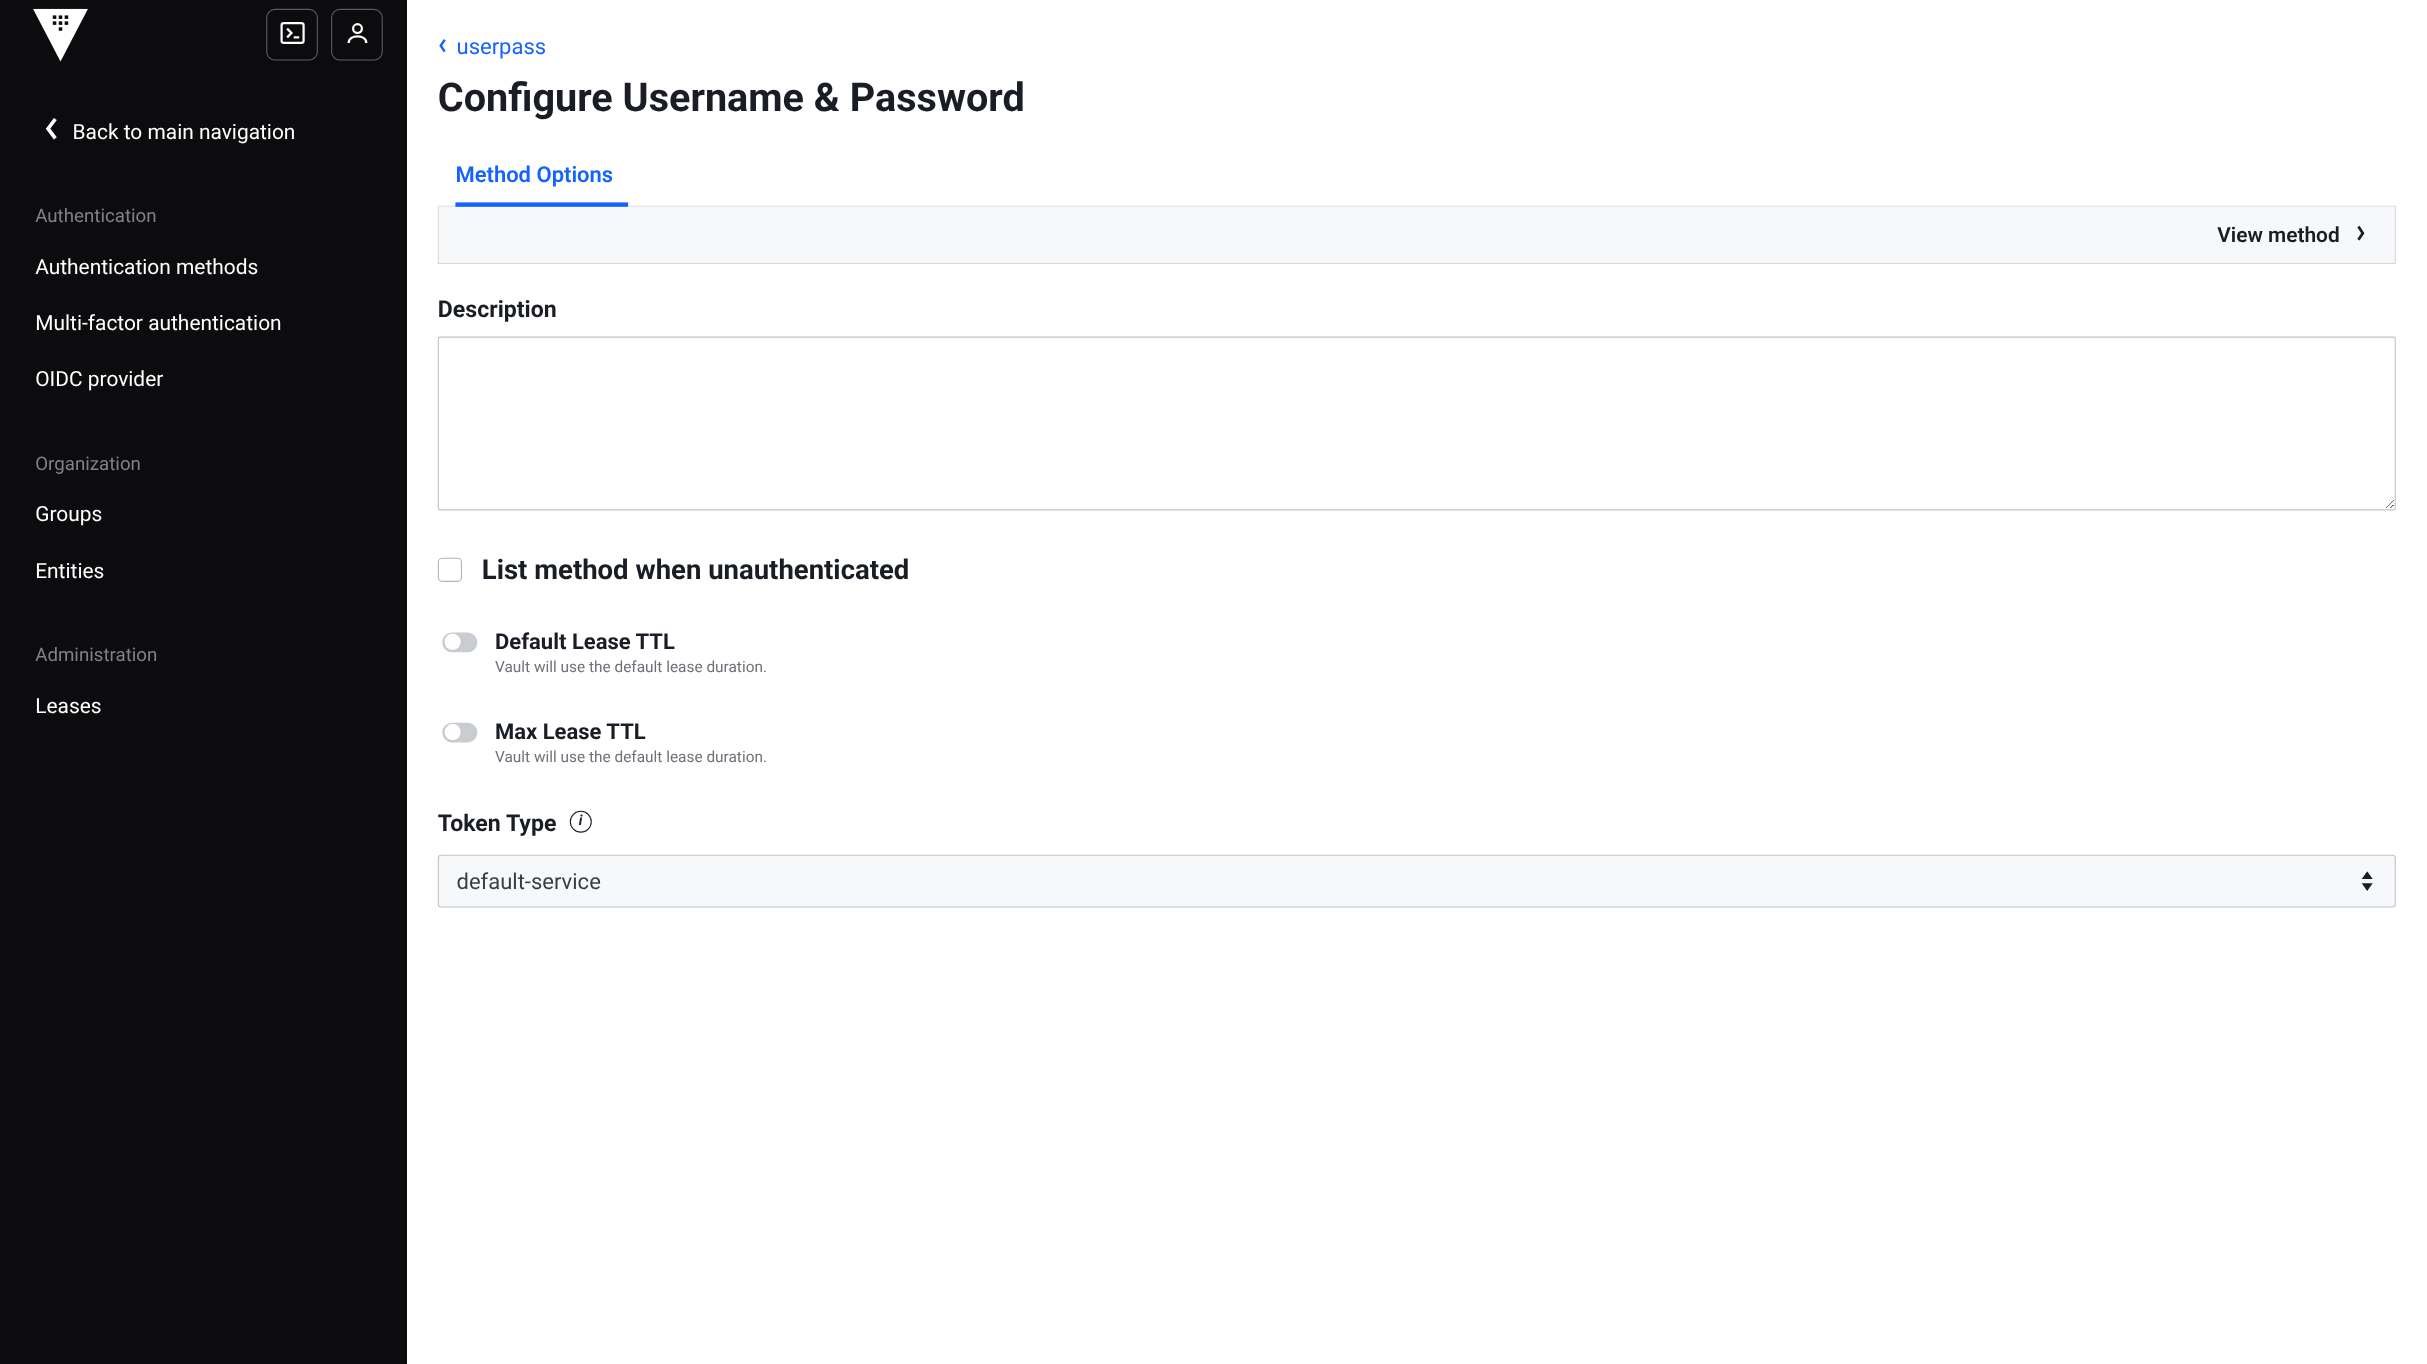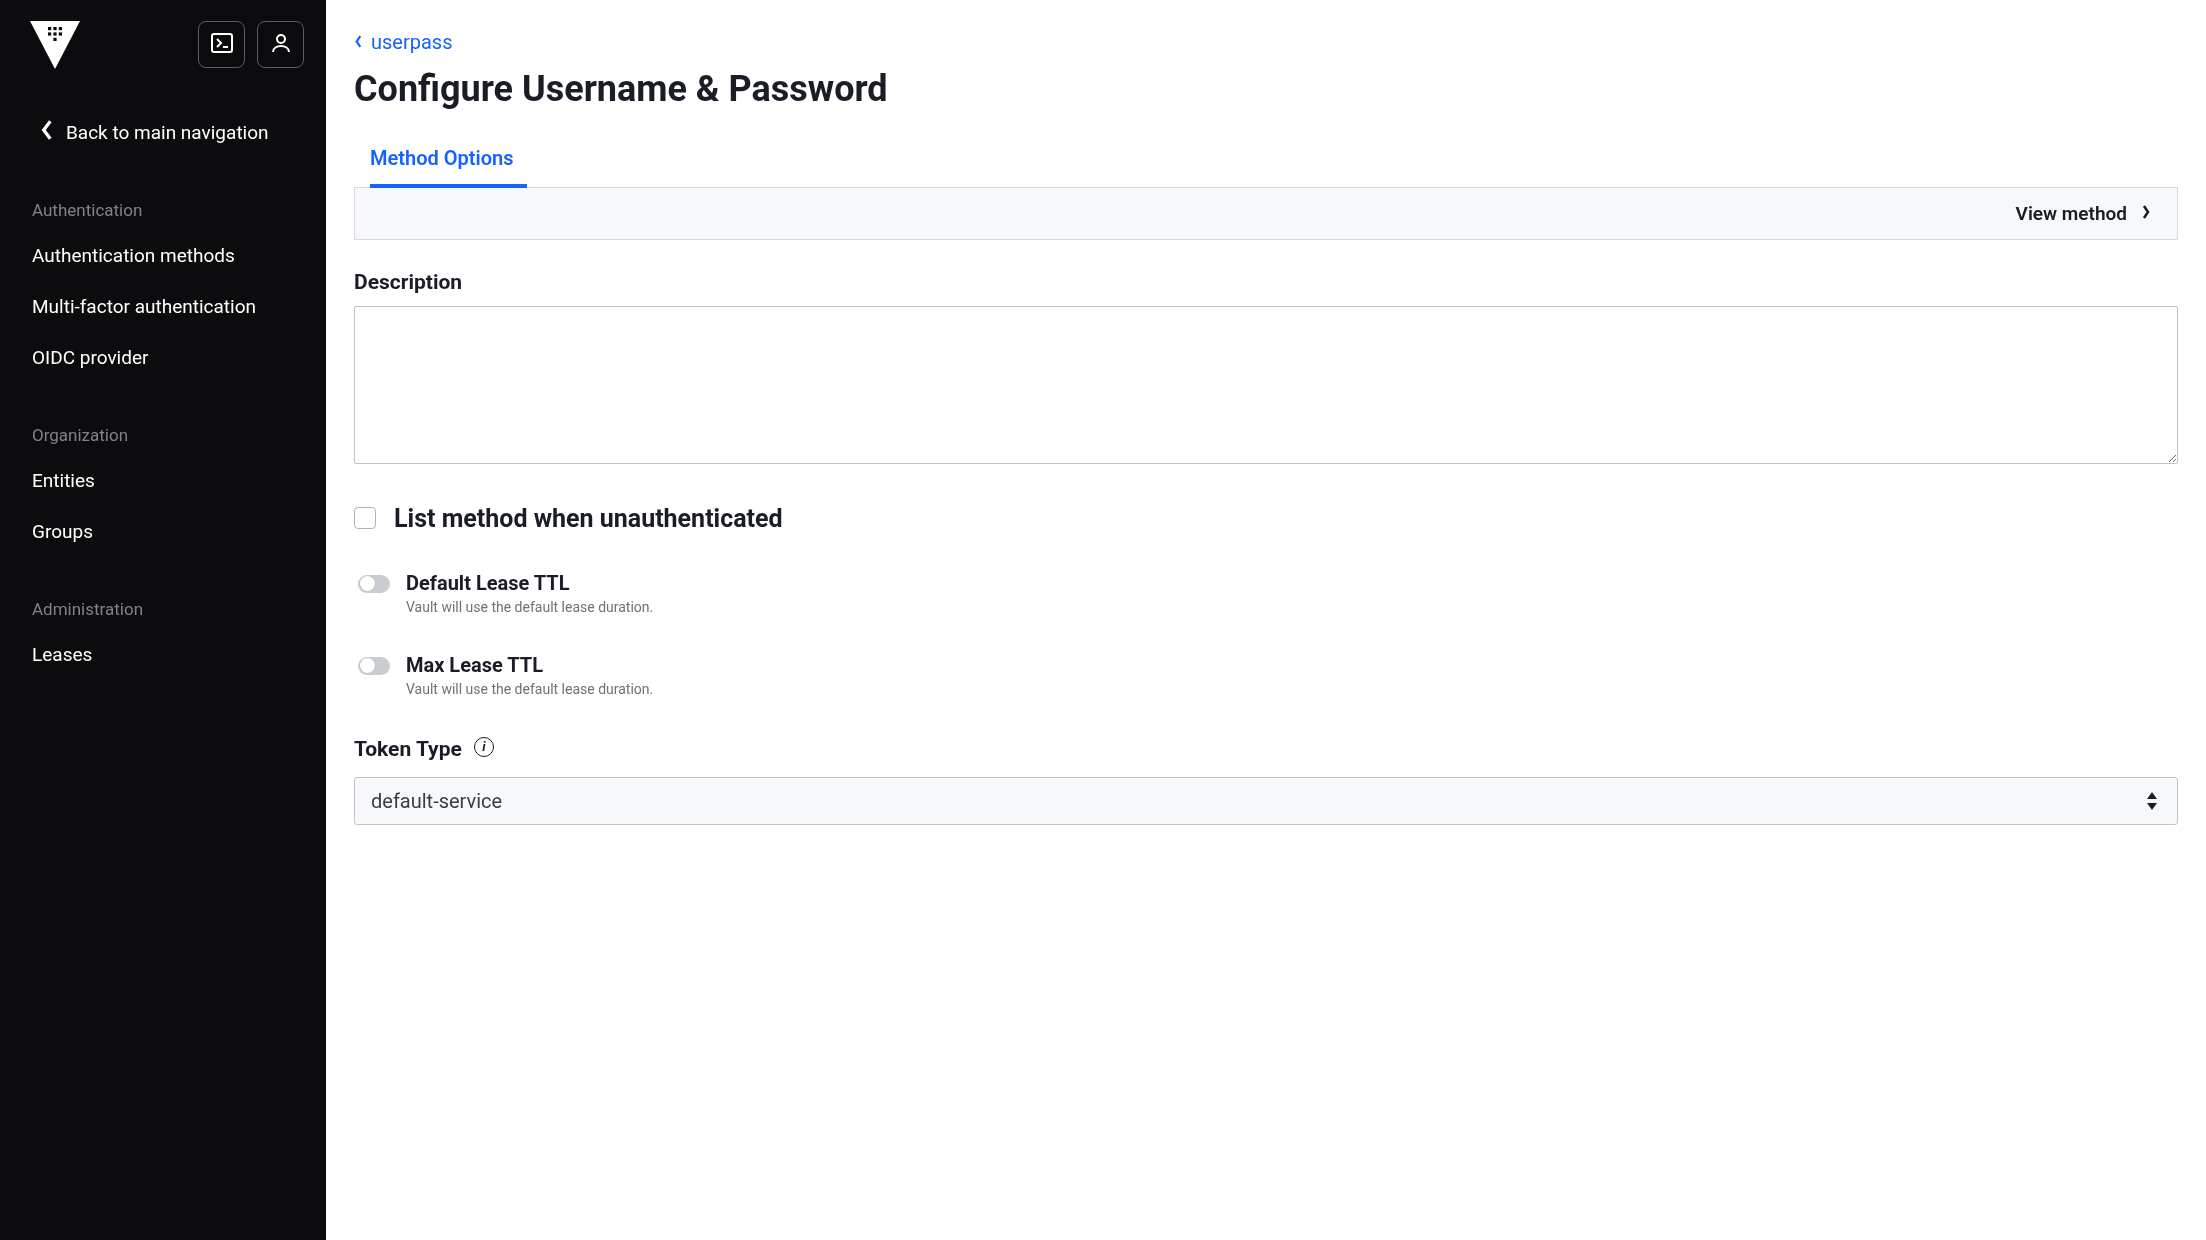--- a/index.html
+++ b/index.html
@@ -7,26 +7,26 @@
       font-family: -apple-system, BlinkMacSystemFont, "Segoe UI", Roboto, Helvetica, Arial, sans-serif;
       display: flex;
       width: 2206px;
       height: 1240px;
       background: #fff;
       color: #1b1d26;
     }
 
     
     .sidebar {
-      width: 326px;
+      width: 370px;
       background: #0c0c0e;
       color: #fff;
       display: flex;
       flex-direction: column;
-      padding: 21px 0;
+      padding: 8px 0;
       flex-shrink: 0;
     }
     .sidebar-top {
       display: flex;
       align-items: flex-start;
       justify-content: space-between;
       padding: 0 22px 30px 30px;
     }
     .logo {
       width: 50px;
@@ -304,22 +304,22 @@
     <span>Back to main navigation</span>
   </div>
 
   <div class="section-header">Authentication</div>
   <div class="sidebar-item">Authentication methods</div>
   <div class="sidebar-item">Multi-factor authentication</div>
   <div class="sidebar-item">OIDC provider</div>
 
   <div class="section-gap"></div>
   <div class="section-header">Organization</div>
+  <div class="sidebar-item">Groups</div>
   <div class="sidebar-item">Entities</div>
-  <div class="sidebar-item">Groups</div>
 
   <div class="section-gap"></div>
   <div class="section-header">Administration</div>
   <div class="sidebar-item">Leases</div>
 </aside>
 
 <main class="main">
   <div class="breadcrumb">
     <span>
       <svg viewBox="0 0 10 16">

